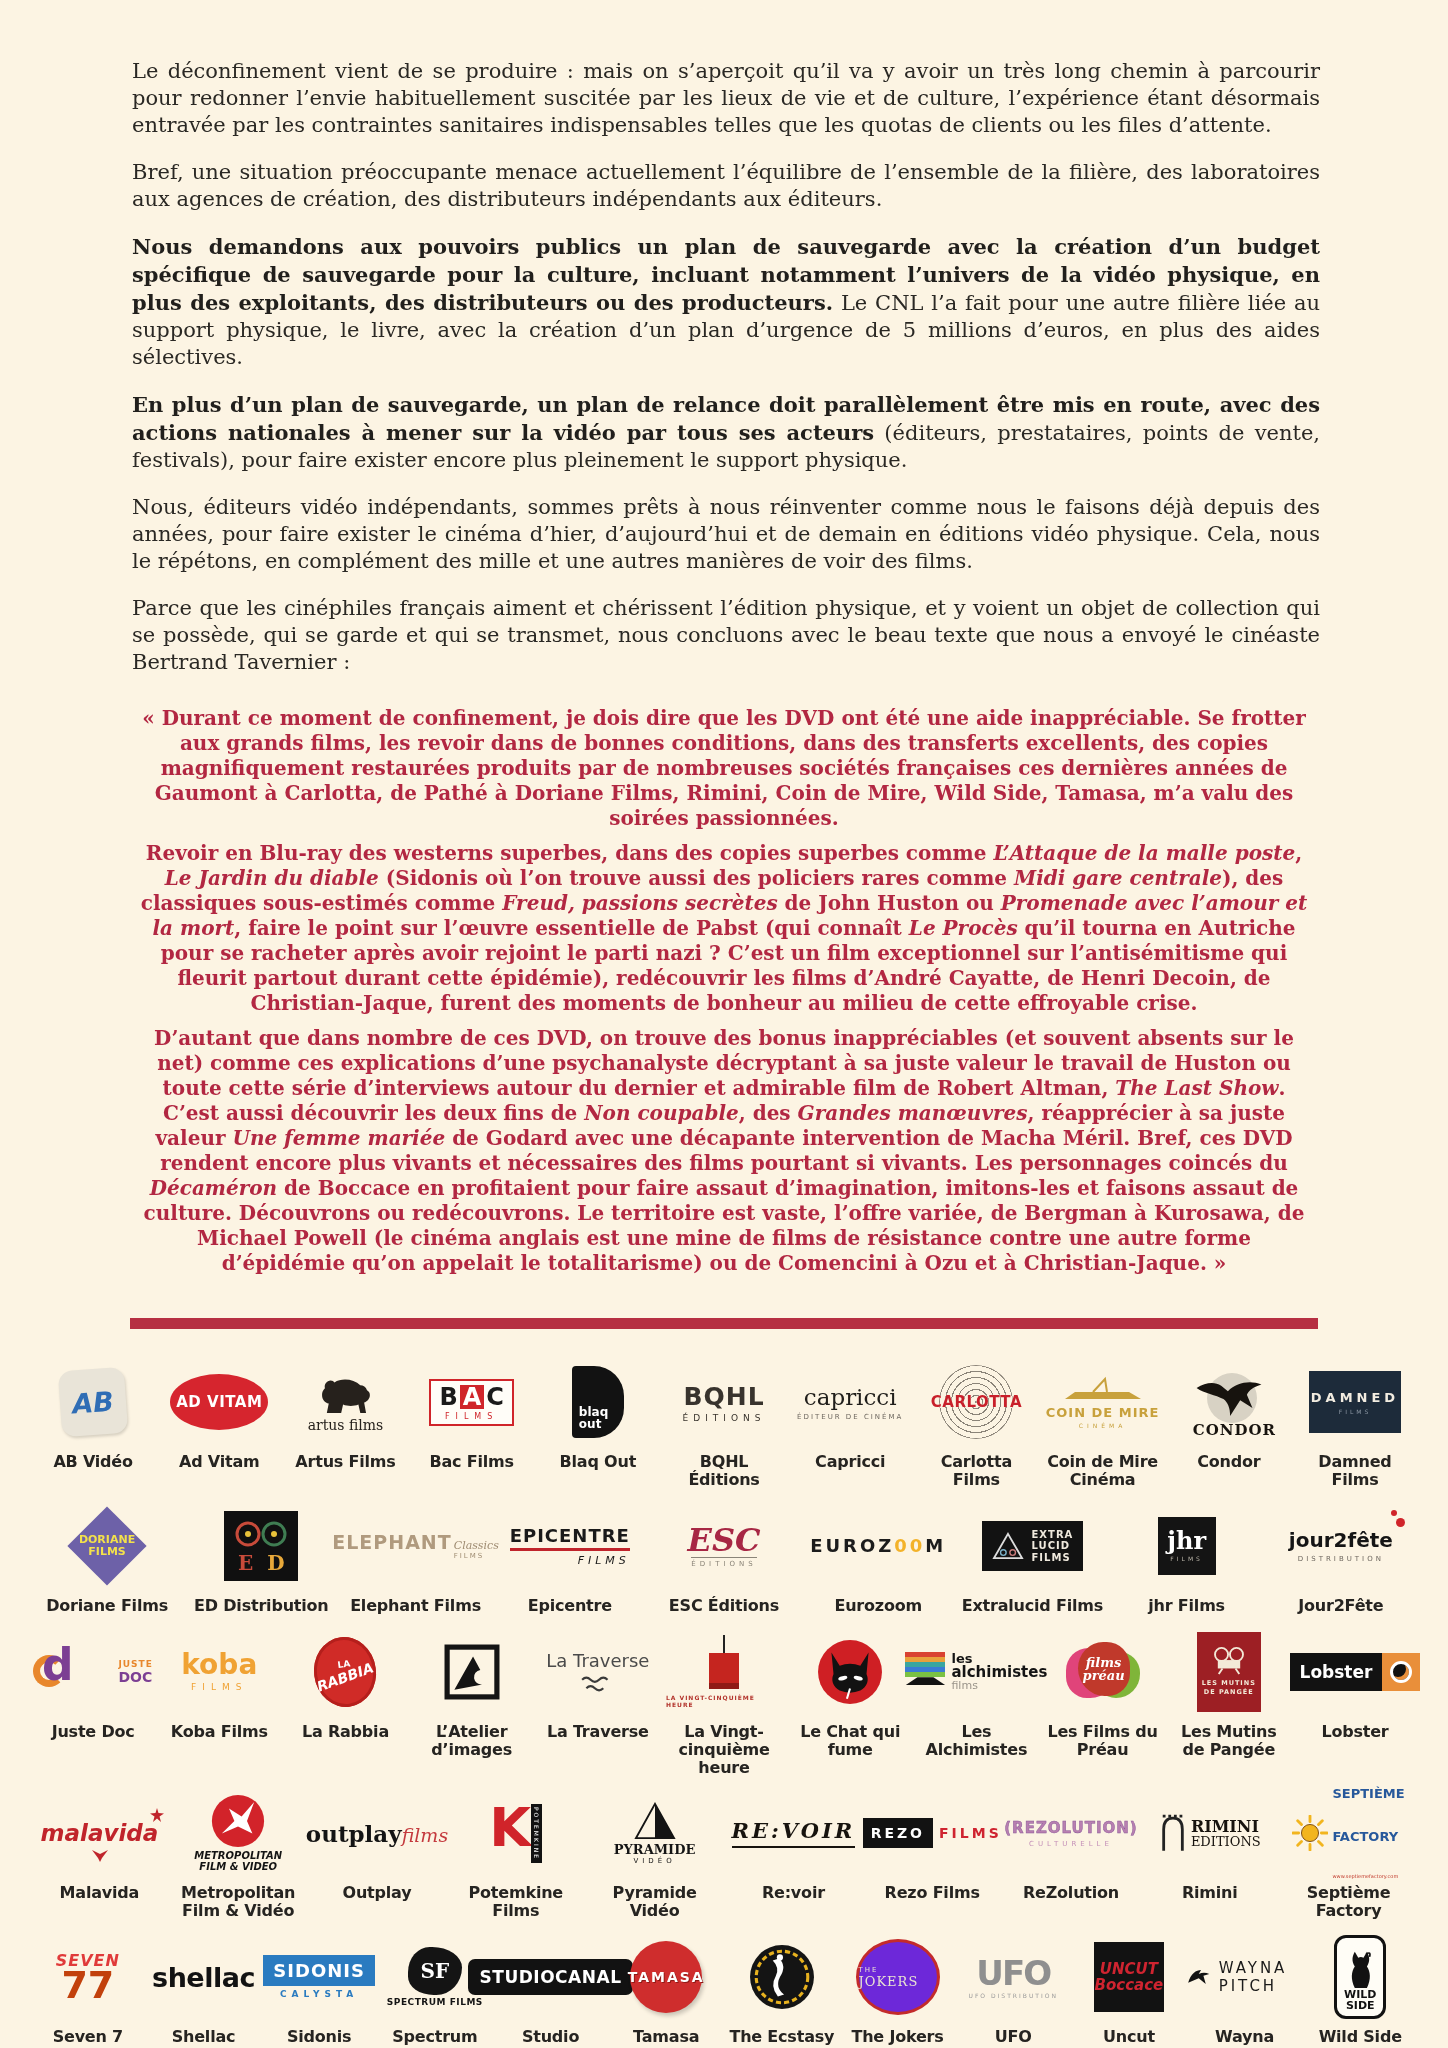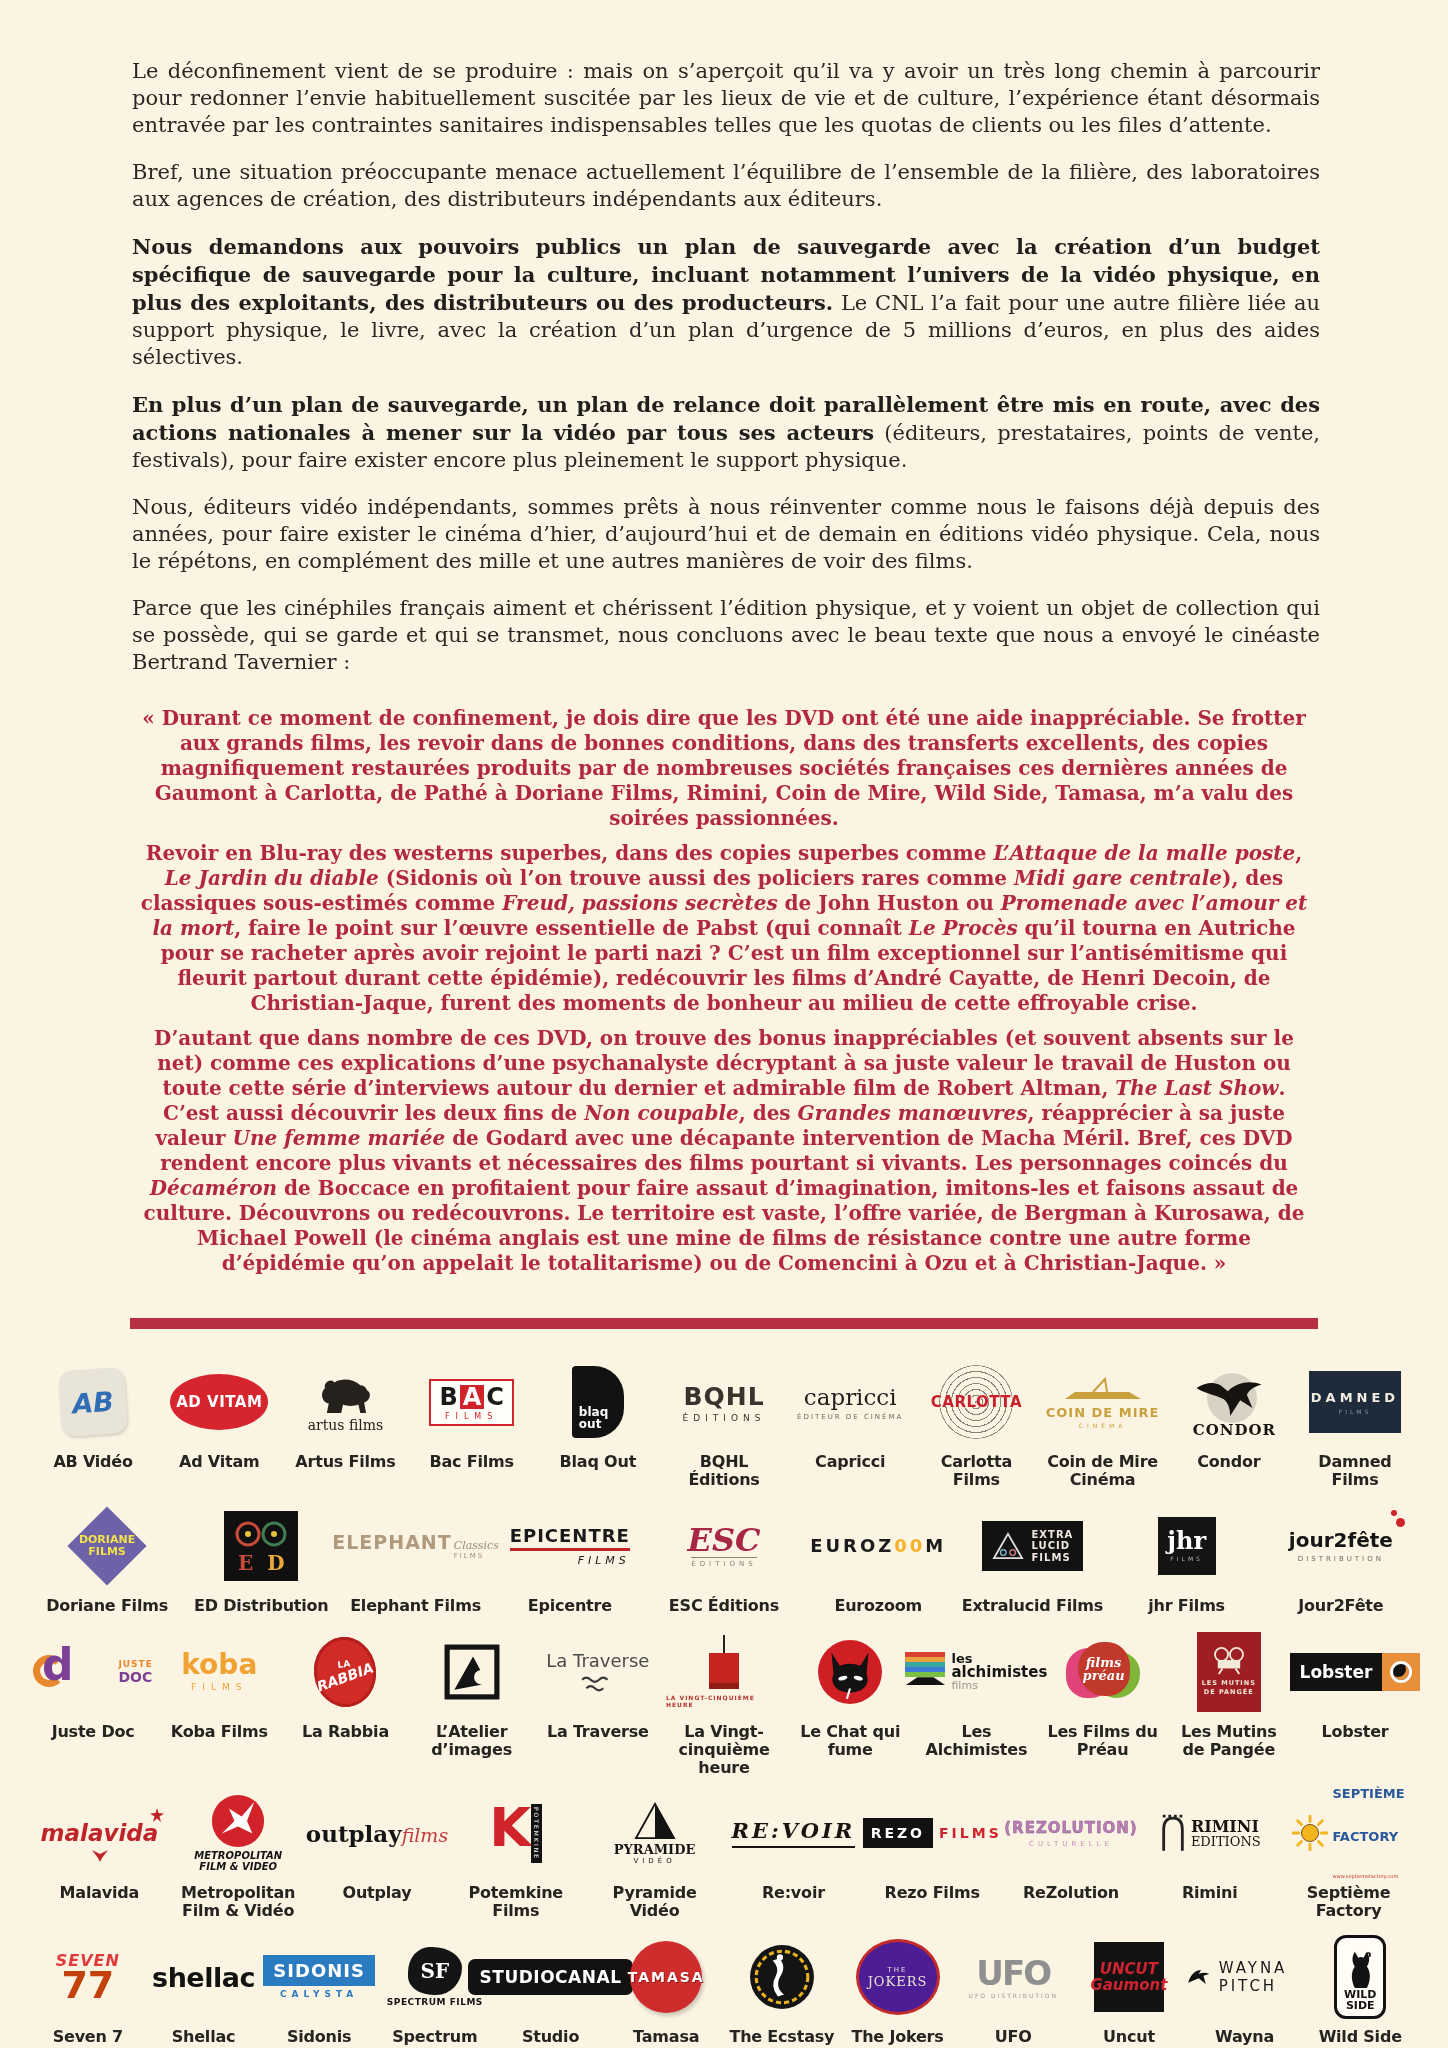--- a/index.html
+++ b/index.html
@@ -548,39 +548,39 @@
               <circle cx="32" cy="32" r="31" fill="#141414"></circle>
               <circle cx="32" cy="32" r="25" fill="none" stroke="#e8b21f" stroke-width="3" stroke-dasharray="5 3"></circle>
               <path d="M29 14q8 7 1 18-5 10 4 17l-6 2q-8-10-2-20 4-8-3-15z" fill="#fff"></path>
               <circle cx="30" cy="13" r="3" fill="#fff"></circle>
             </svg>
           </div>
         <div class="lbl">The Ecstasy of Films</div>
       </div>
       <div class="c">
         <div class="g">
-            <div style="width:78px;height:70px;border-radius:50%;background:#4c1d95;border:3px solid #c32b2b;display:flex;flex-direction:column;align-items:center;justify-content:center;">
+            <div style="width:78px;height:70px;border-radius:50%;background:#6d28d9;border:3px solid #c32b2b;display:flex;flex-direction:column;justify-content:center;">
               <span style="color:#e9e2d2;font-size:7px;letter-spacing:2px;">THE</span>
               <span style="color:#e9e2d2;font-family:'DejaVu Serif',serif;font-size:13px;letter-spacing:1px;">JOKERS</span>
             </div>
           </div>
         <div class="lbl">The Jokers</div>
       </div>
       <div class="c">
         <div class="g">
             <span style="color:#8f8f8f;font-weight:700;font-size:34px;letter-spacing:-2px;line-height:1;">UFO</span>
             <span style="color:#9a9a9a;font-size:6px;letter-spacing:2px;margin-top:2px;">UFO DISTRIBUTION</span>
           </div>
         <div class="lbl">UFO</div>
       </div>
       <div class="c">
         <div class="g">
             <div style="width:70px;height:70px;background:#121212;display:flex;flex-direction:column;align-items:center;justify-content:center;line-height:1.1;">
               <span style="color:#cf2430;font-weight:700;font-style:italic;font-size:15px;">UNCUT</span>
-              <span style="color:#cf2430;font-weight:700;font-style:italic;font-size:15px;">Gaumont</span>
+              <span style="color:#cf2430;font-weight:700;font-style:italic;font-size:15px;">Boccace</span>
             </div>
           </div>
         <div class="lbl">Uncut Movies</div>
       </div>
       <div class="c">
         <div class="g">
             <div class="row" style="gap:8px;">
               <svg width="38" height="30" viewBox="0 0 40 32">
                 <path fill="#121212" d="M2 26C6 10 16 4 24 4l-4 7c6-3 12-3 18 0l-10 3 4 14-12-10z"></path>
               </svg>

